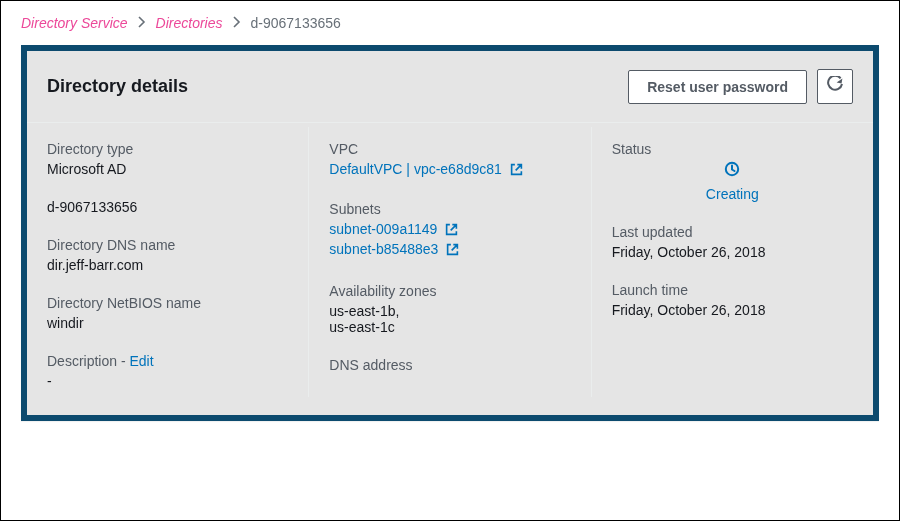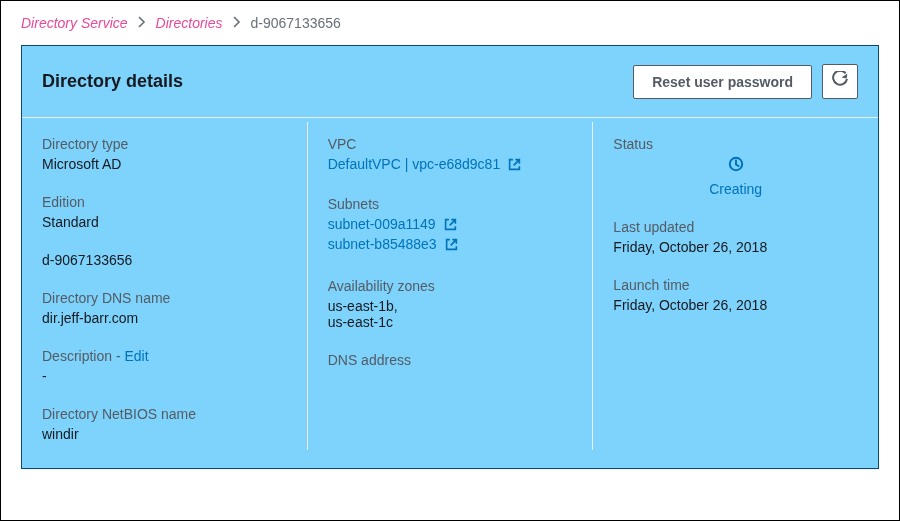--- a/index.html
+++ b/index.html
@@ -27,22 +27,22 @@
     }
     .breadcrumb .sep {
       color: #687078;
       font-size: 12px;
     }
     .breadcrumb .current {
       color: #687078;
     }
     .panel {
       margin: 4px 20px 20px 20px;
-      border: 1px solid #0c4a6e;
-      background: #7dd3fc;
+      border: 6px solid #0c4a6e;
+      background: #e5e5e5;
       box-shadow: 0 1px 1px rgba(0,0,0,0.05);
     }
     .panel-header {
       display: flex;
       justify-content: space-between;
       align-items: center;
       padding: 18px 20px;
       border-bottom: 1px solid #eaeded;
     }
     .panel-header h2 {
@@ -161,39 +161,35 @@
   </header>
 
   <div class="panel-body">
 
     <div class="column">
       <div class="field">
         <div class="field-label">Directory type</div>
         <div class="field-value">Microsoft AD</div>
       </div>
       <div class="field">
-        <div class="field-label">Edition</div>
-        <div class="field-value">Standard</div>
-      </div>
-      <div class="field">
         <div class="field-value">d-9067133656</div>
       </div>
       <div class="field">
         <div class="field-label">Directory DNS name</div>
         <div class="field-value">dir.jeff-barr.com</div>
       </div>
       <div class="field">
+        <div class="field-label">Directory NetBIOS name</div>
+        <div class="field-value">windir</div>
+      </div>
+      <div class="field">
         <div class="field-label">
           <span>Description</span><span> - </span><a href="#" class="edit-link">Edit</a>
         </div>
         <div class="field-value">-</div>
-      </div>
-      <div class="field">
-        <div class="field-label">Directory NetBIOS name</div>
-        <div class="field-value">windir</div>
       </div>
     </div>
 
     <div class="column">
       <div class="field">
         <div class="field-label">VPC</div>
         <div class="field-value">
           <a href="#" class="link">
             <span>DefaultVPC | vpc-e68d9c81</span>
             <span class="ext-icon">

